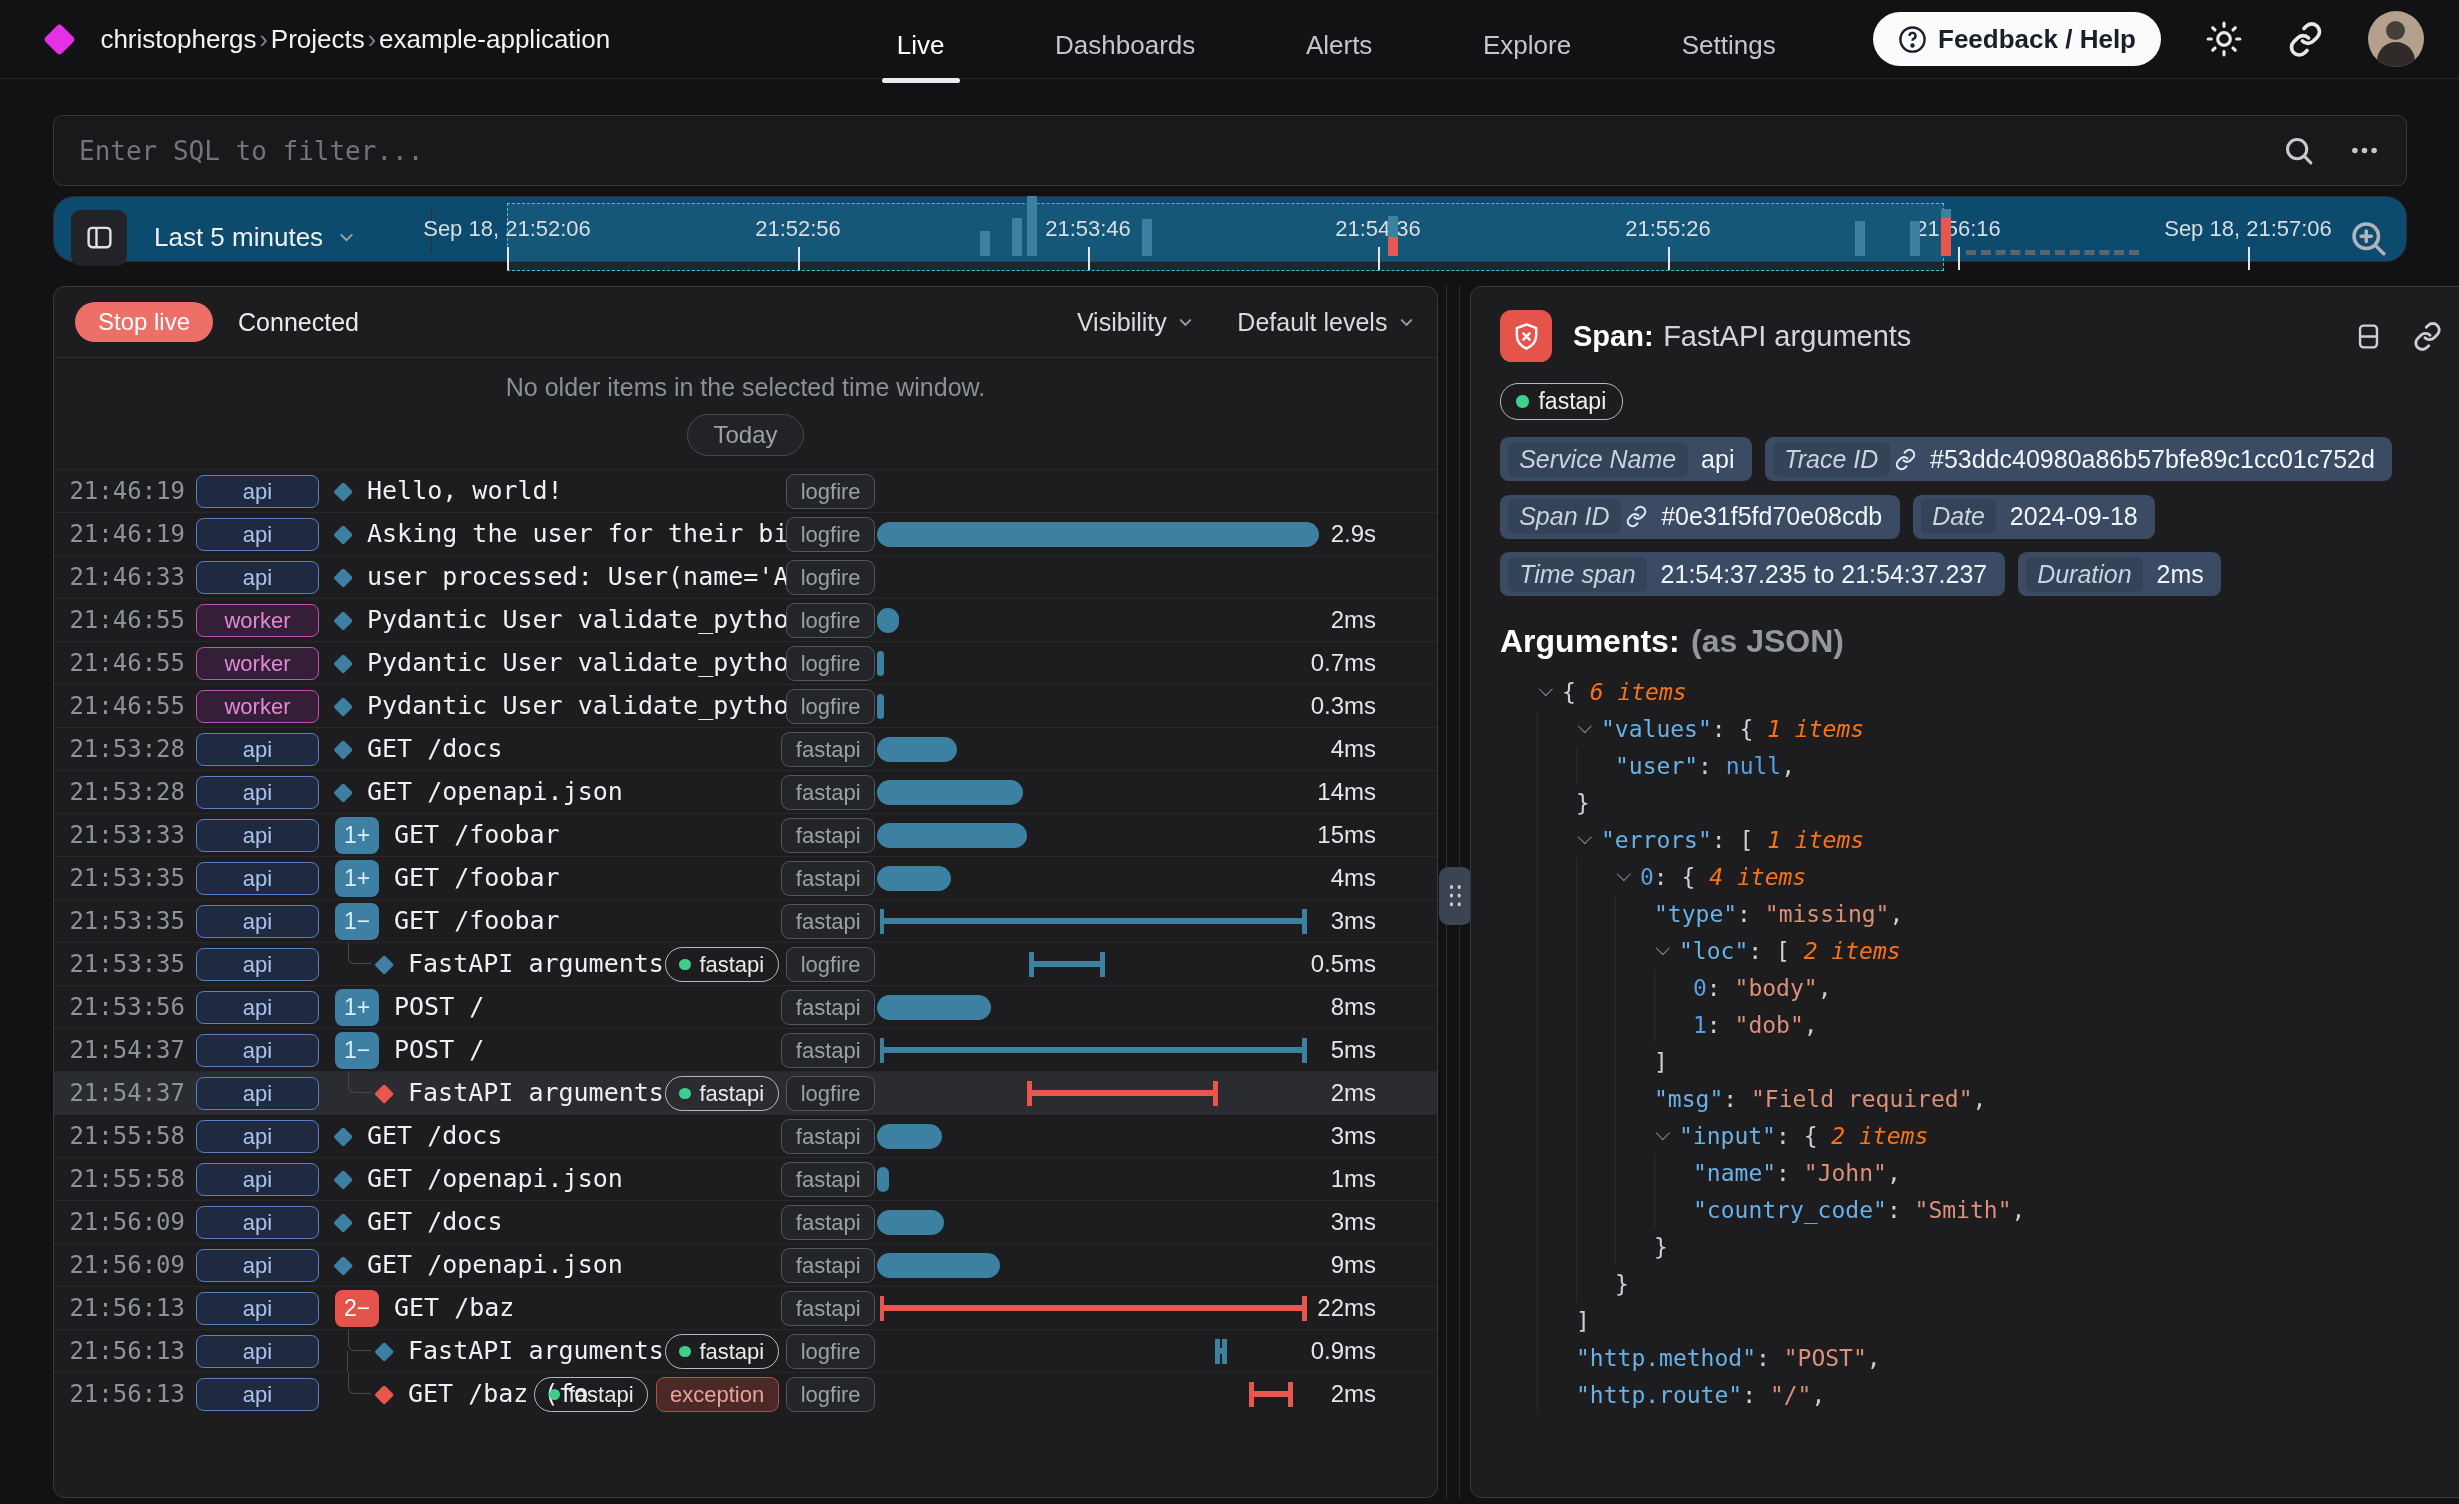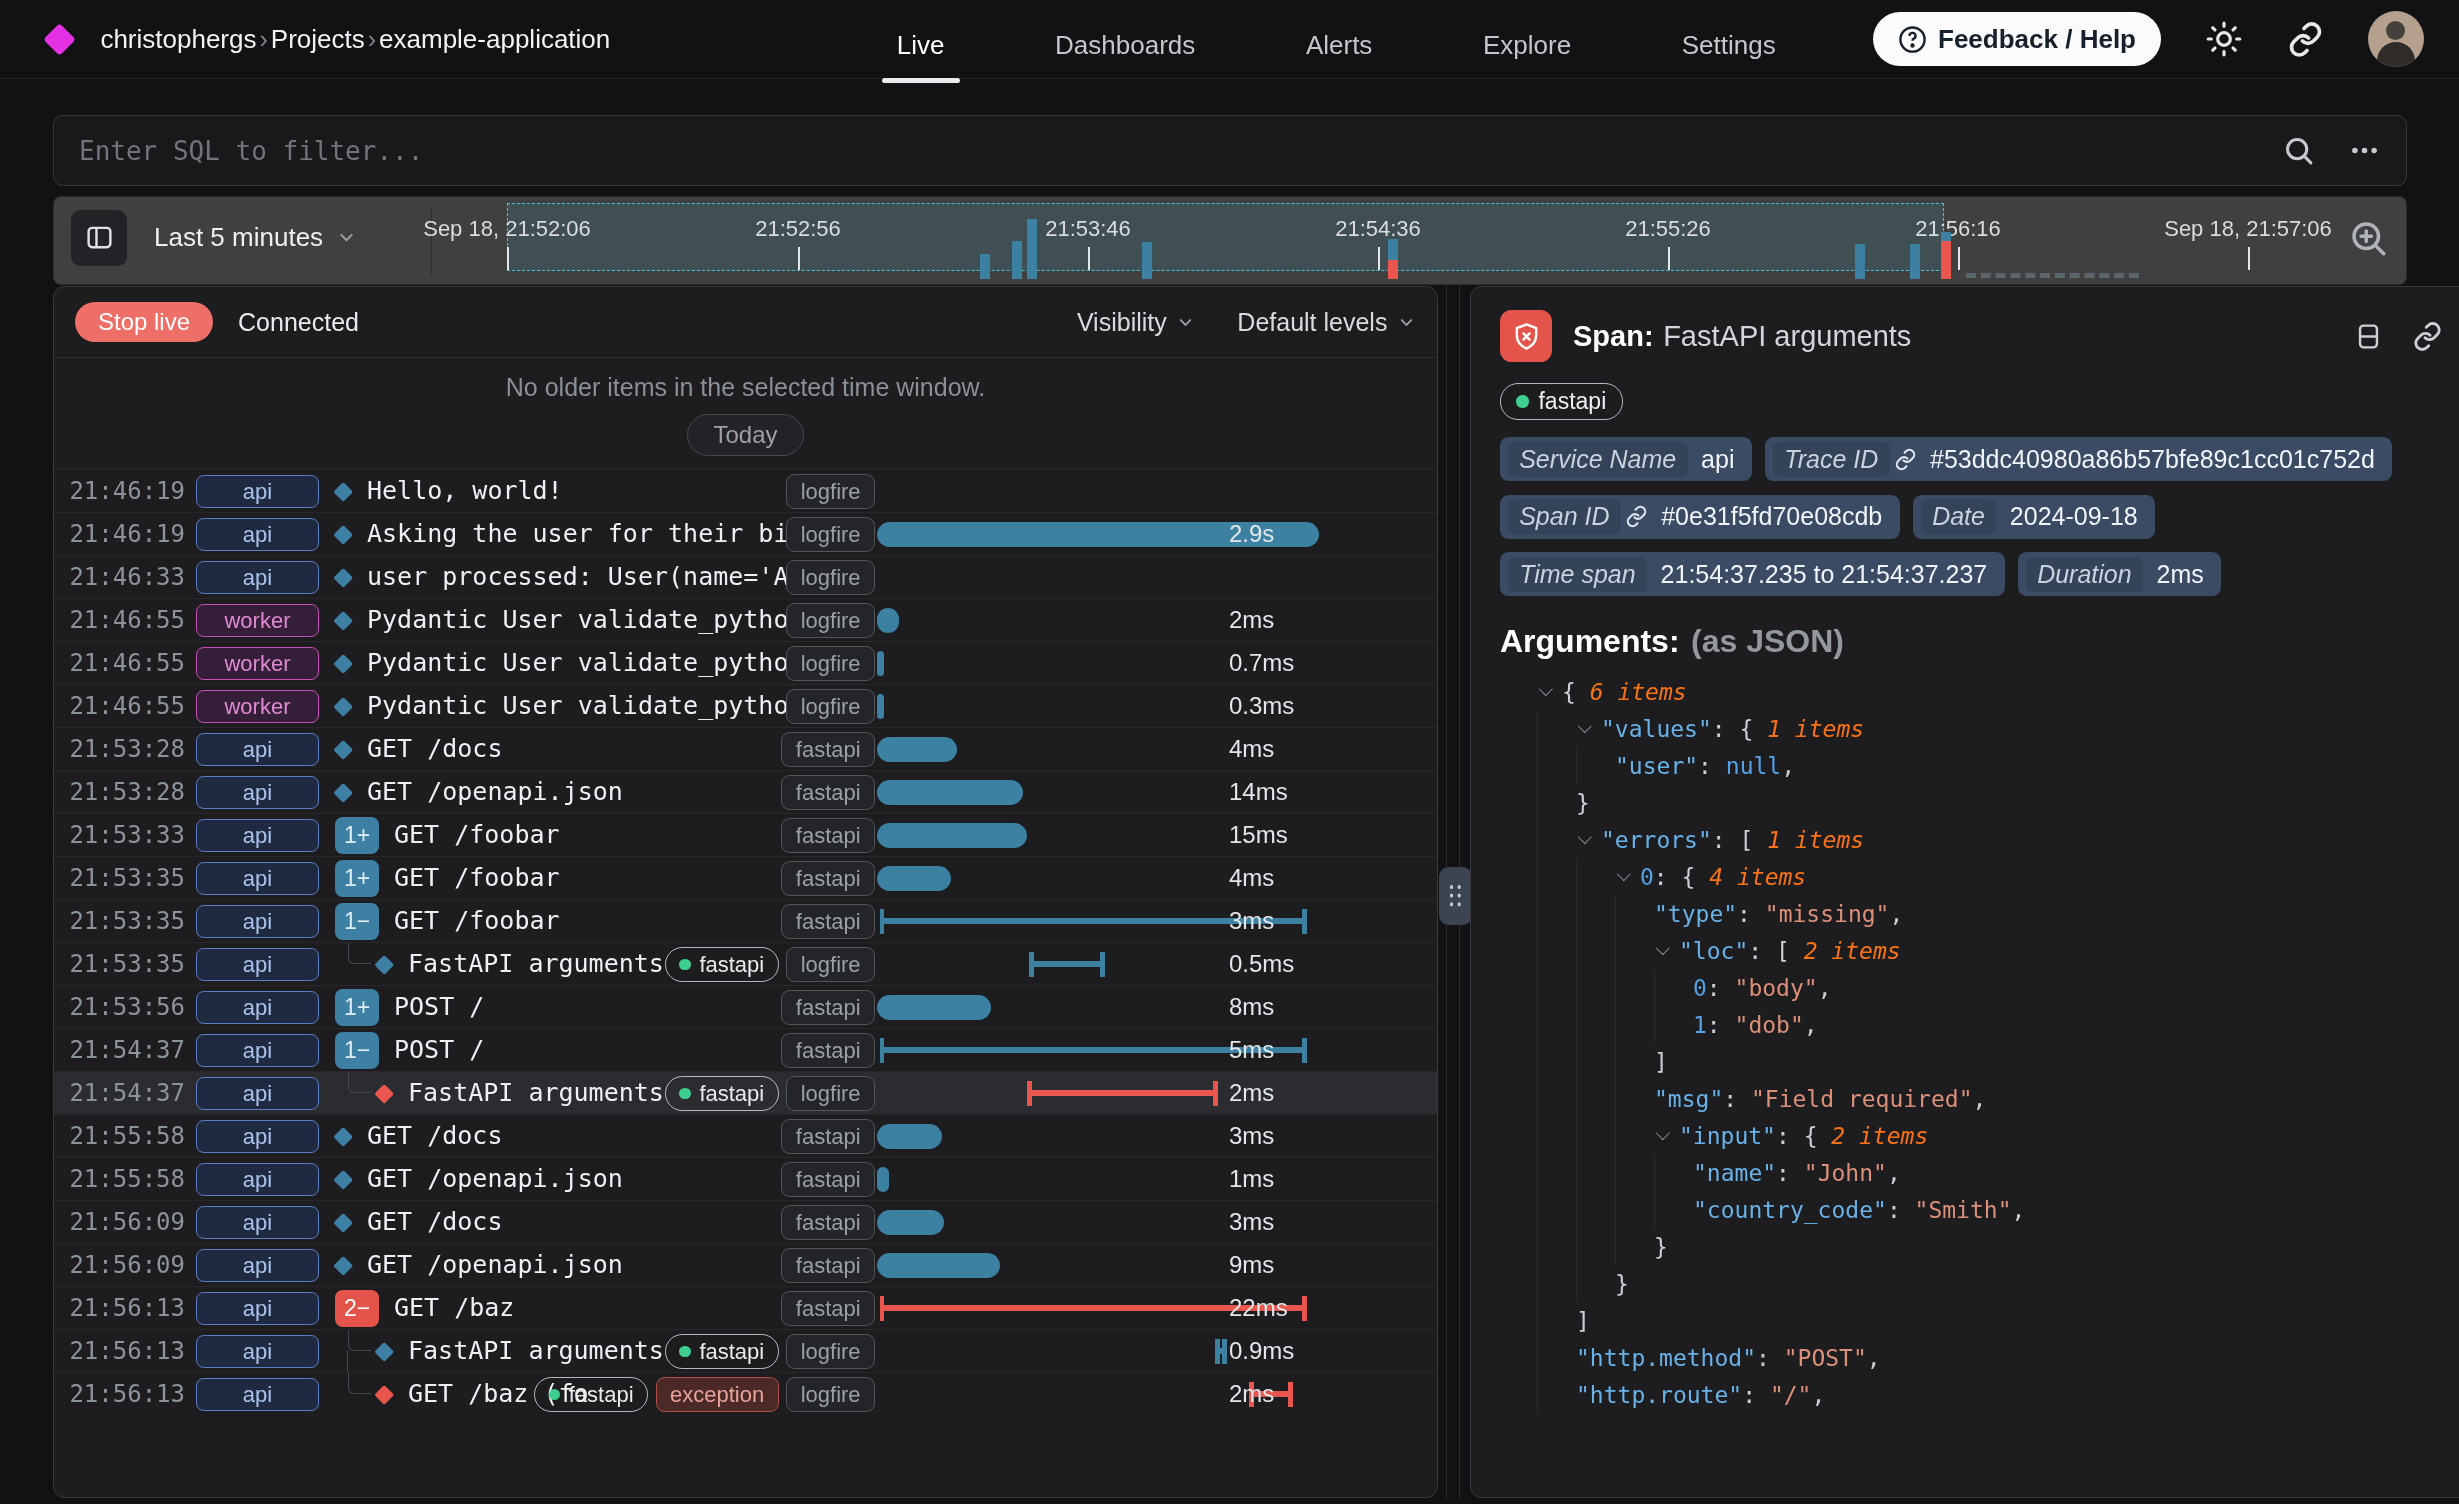--- a/index.html
+++ b/index.html
@@ -27,22 +27,22 @@
 
   
   .sqlbar{position:absolute;left:53px;top:115px;width:2354px;height:71px;background:#19191b;
     border:1px solid #37373a;border-radius:9.6px;display:flex;align-items:center;padding:0 25px}
   .sqlbar input{flex:1;background:transparent;border:none;outline:none;font-family:"DejaVu Sans Mono",monospace;
     font-size:26px;color:#eceef0}
   .sqlbar input::placeholder{color:#70757b}
   .sql-icons{display:flex;align-items:center;gap:33px;color:#c6cacd}
 
   
-  .timebar{position:absolute;left:53px;top:196px;width:2354px;height:89px;background:#404040;
-    border:1px solid #2c2c2f;border-radius:8px}
+  .timebar{position:absolute;left:53px;top:196px;width:2354px;height:66px;background:#0c4a6e;
+    border:1px solid #2c2c2f;border-radius:21px}
   .tb-toggle{position:absolute;left:17.3px;top:12.5px;width:56px;height:56px;border-radius:9.6px;background:#232327;
     border:none;color:#dfe2e5;display:flex;align-items:center;justify-content:center;cursor:pointer}
   .tb-range{position:absolute;left:100px;top:0;height:81px;display:flex;align-items:center;gap:13.4px;
     font-size:26px;color:#eef0f2;cursor:pointer}
   .tb-div{position:absolute;left:377px;top:8.6px;bottom:8.6px;width:1px;background:#303034}
   .tb-sel{position:absolute;top:5.8px;height:68px;border:1.9px dashed #3fc3da;background:rgba(64,150,170,0.18)}
   .tb-label{position:absolute;top:19px;transform:translateX(-50%);font-size:22px;color:#d9dde1;white-space:nowrap}
   .tb-tick{position:absolute;top:50px;width:1.9px;height:23px;background:#e4e7e9}
   .tb-bar{position:absolute;bottom:4.8px;width:9.6px;display:flex;flex-direction:column-reverse}
   .tb-bar i{display:block;width:9.6px}
@@ -103,21 +103,21 @@
   .barzone{position:absolute;left:823px;width:442px;top:0;height:42px}
   .bar{position:absolute;top:8.6px;height:25px;min-width:6.7px}
   .bar.solid{border-radius:12.5px}
   .bar.solid.teal{background:#3c80a2}
   .bar.capped.teal{color:#3c80a2}
   .bar.capped.red{color:#e8564d}
   .bar.capped i{position:absolute;left:0;right:0;top:9.6px;height:5.8px;background:currentColor}
   .bar.capped::before,.bar.capped::after{content:"";position:absolute;top:0;width:4.8px;height:25px;background:currentColor}
   .bar.capped::before{left:0}
   .bar.capped::after{right:0}
-  .dur{position:absolute;right:74px;width:134px;text-align:left;line-height:42px;font-size:24px;color:#e3e6e9}
+  .dur{position:absolute;right:61px;width:134px;text-align:right;line-height:42px;font-size:24px;color:#e3e6e9}
 
   
   .right-panel .inner{padding:23px 29px}
   .dheader{display:flex;align-items:center;gap:21px}
   .dicon{width:52px;height:52px;border-radius:11.5px;background:#e5544b;display:flex;align-items:center;justify-content:center}
   .dtitle{font-size:29px;color:#d2d6da}
   .dtitle b{color:#fff;margin-right:9.6px}
   .dicons{margin-left:auto;display:flex;align-items:center;gap:29px;color:#ccd0d4}
   .dtag{margin-top:21px;display:inline-flex;align-items:center;gap:9.6px;height:37px;border:1px solid #b6bac0;
     border-radius:18px;padding:0 15.4px;font-size:23px;color:#edeff1}

